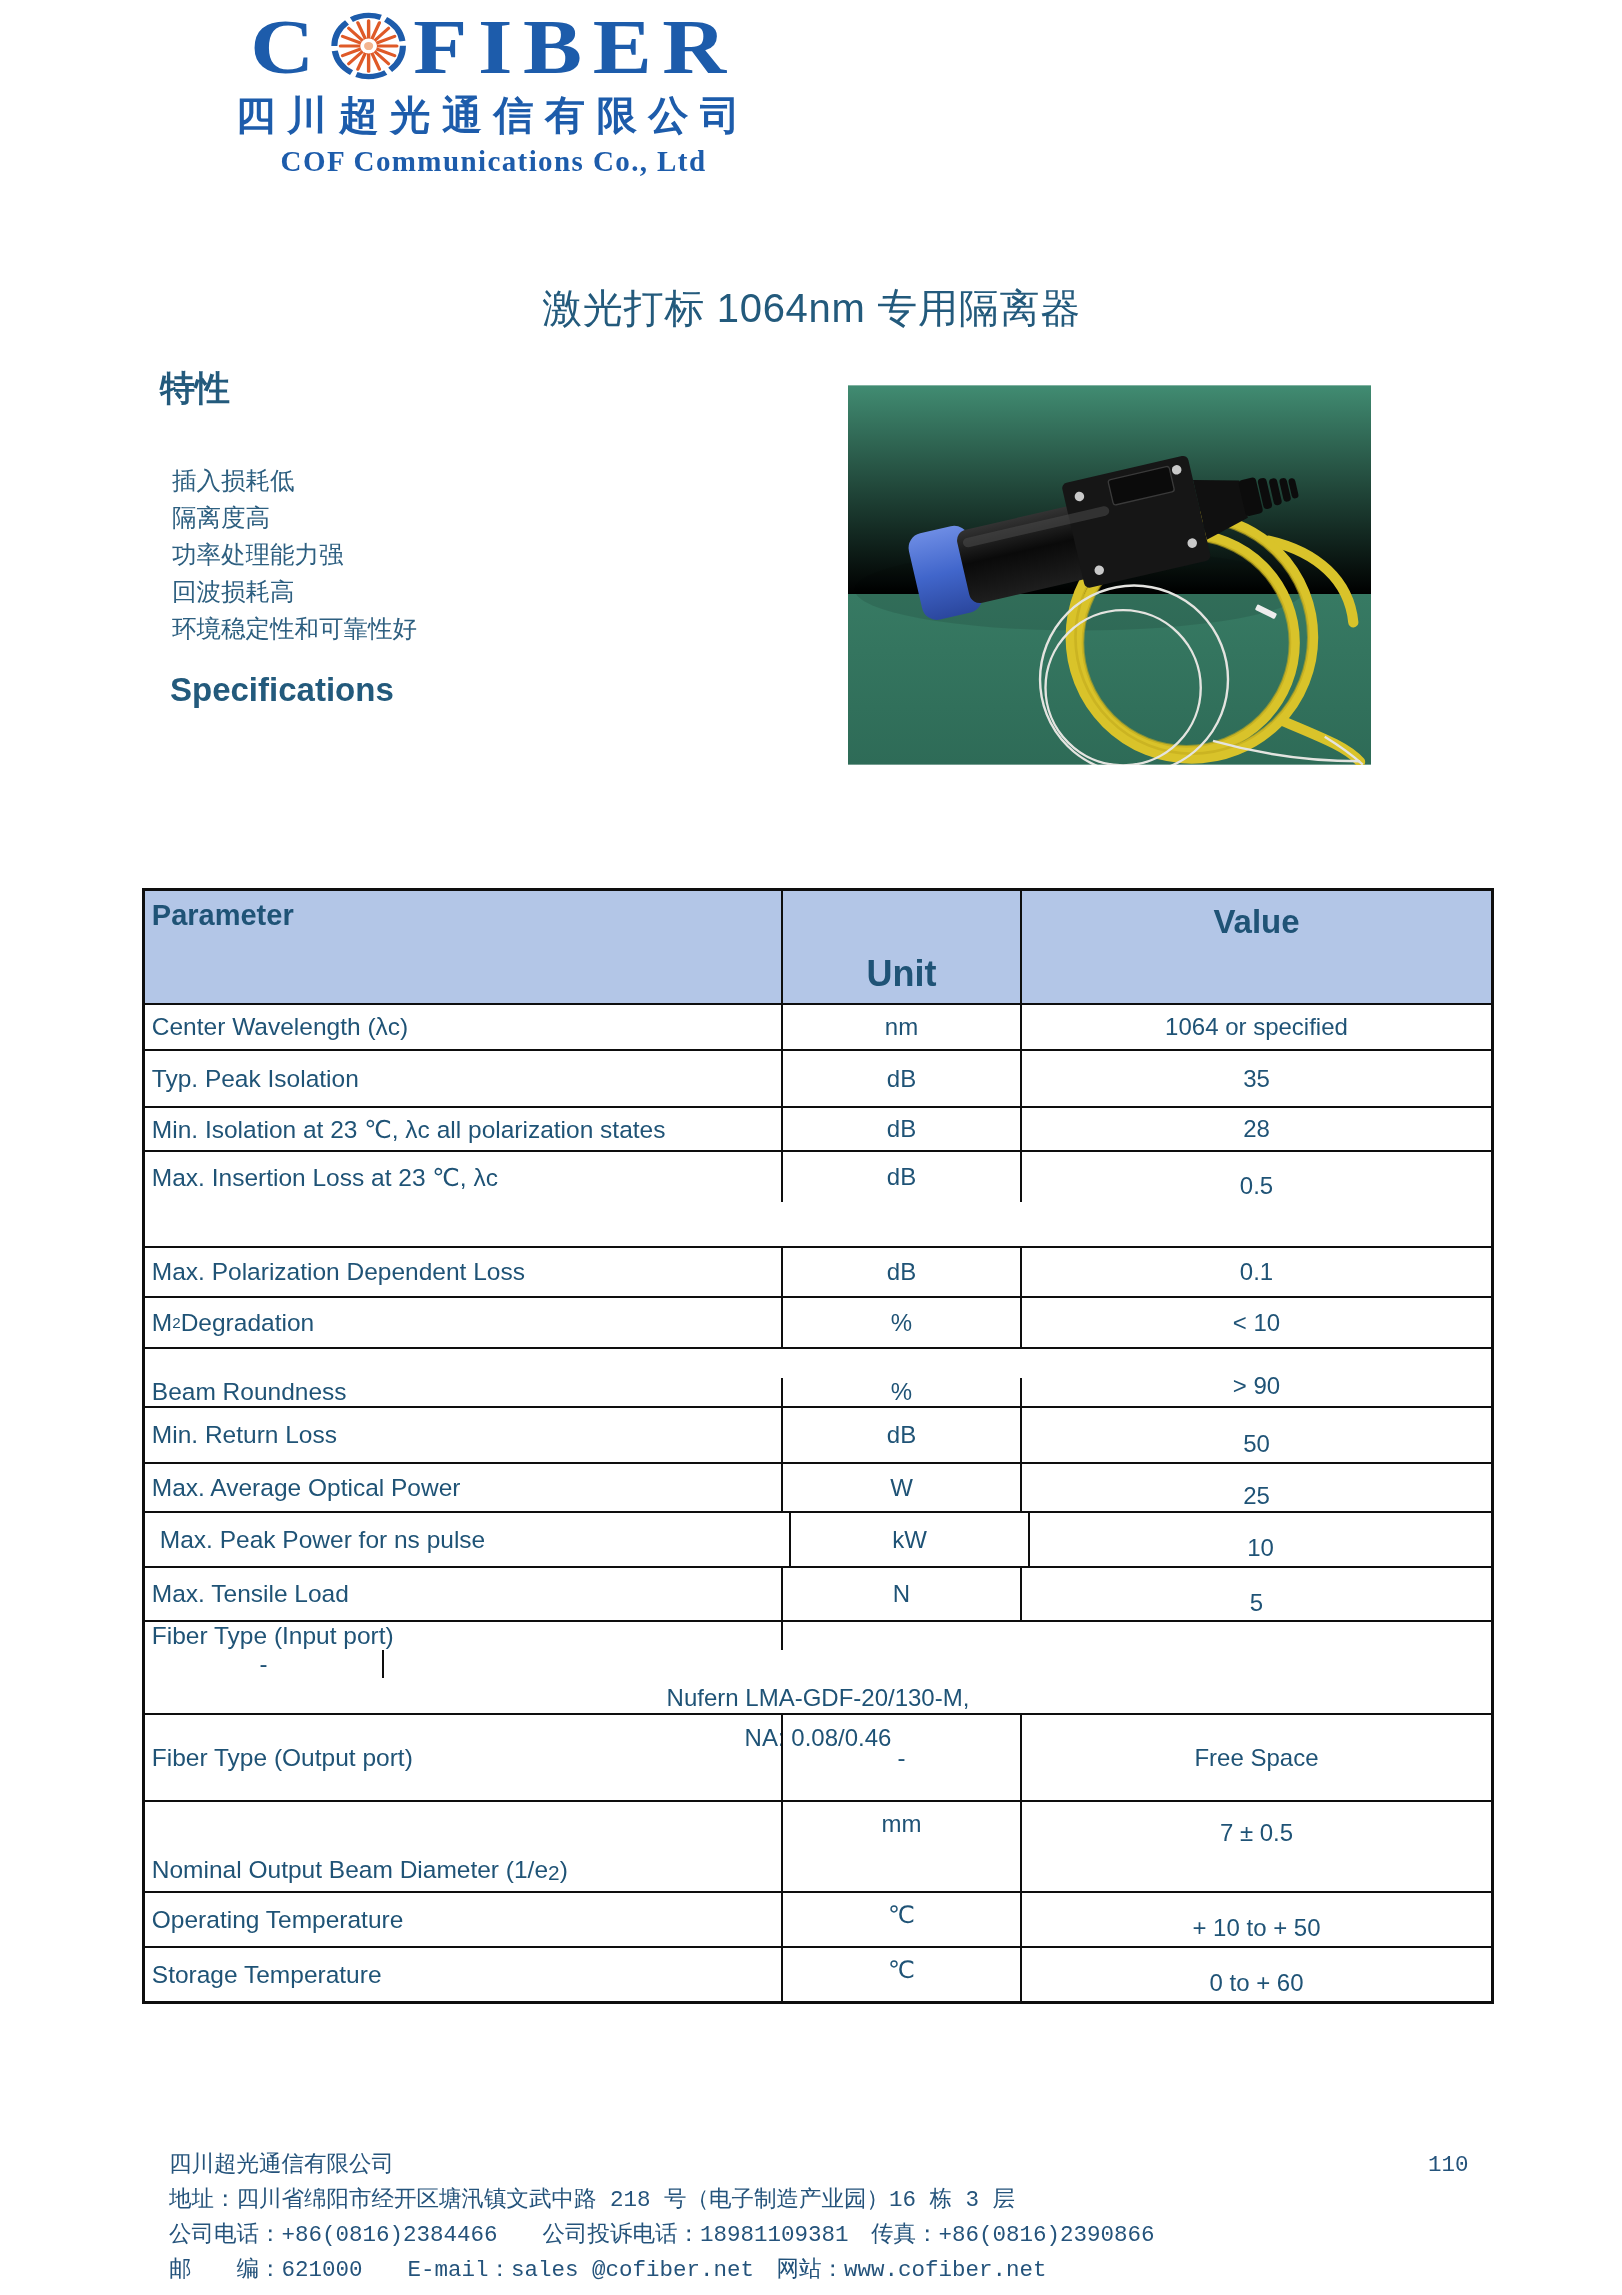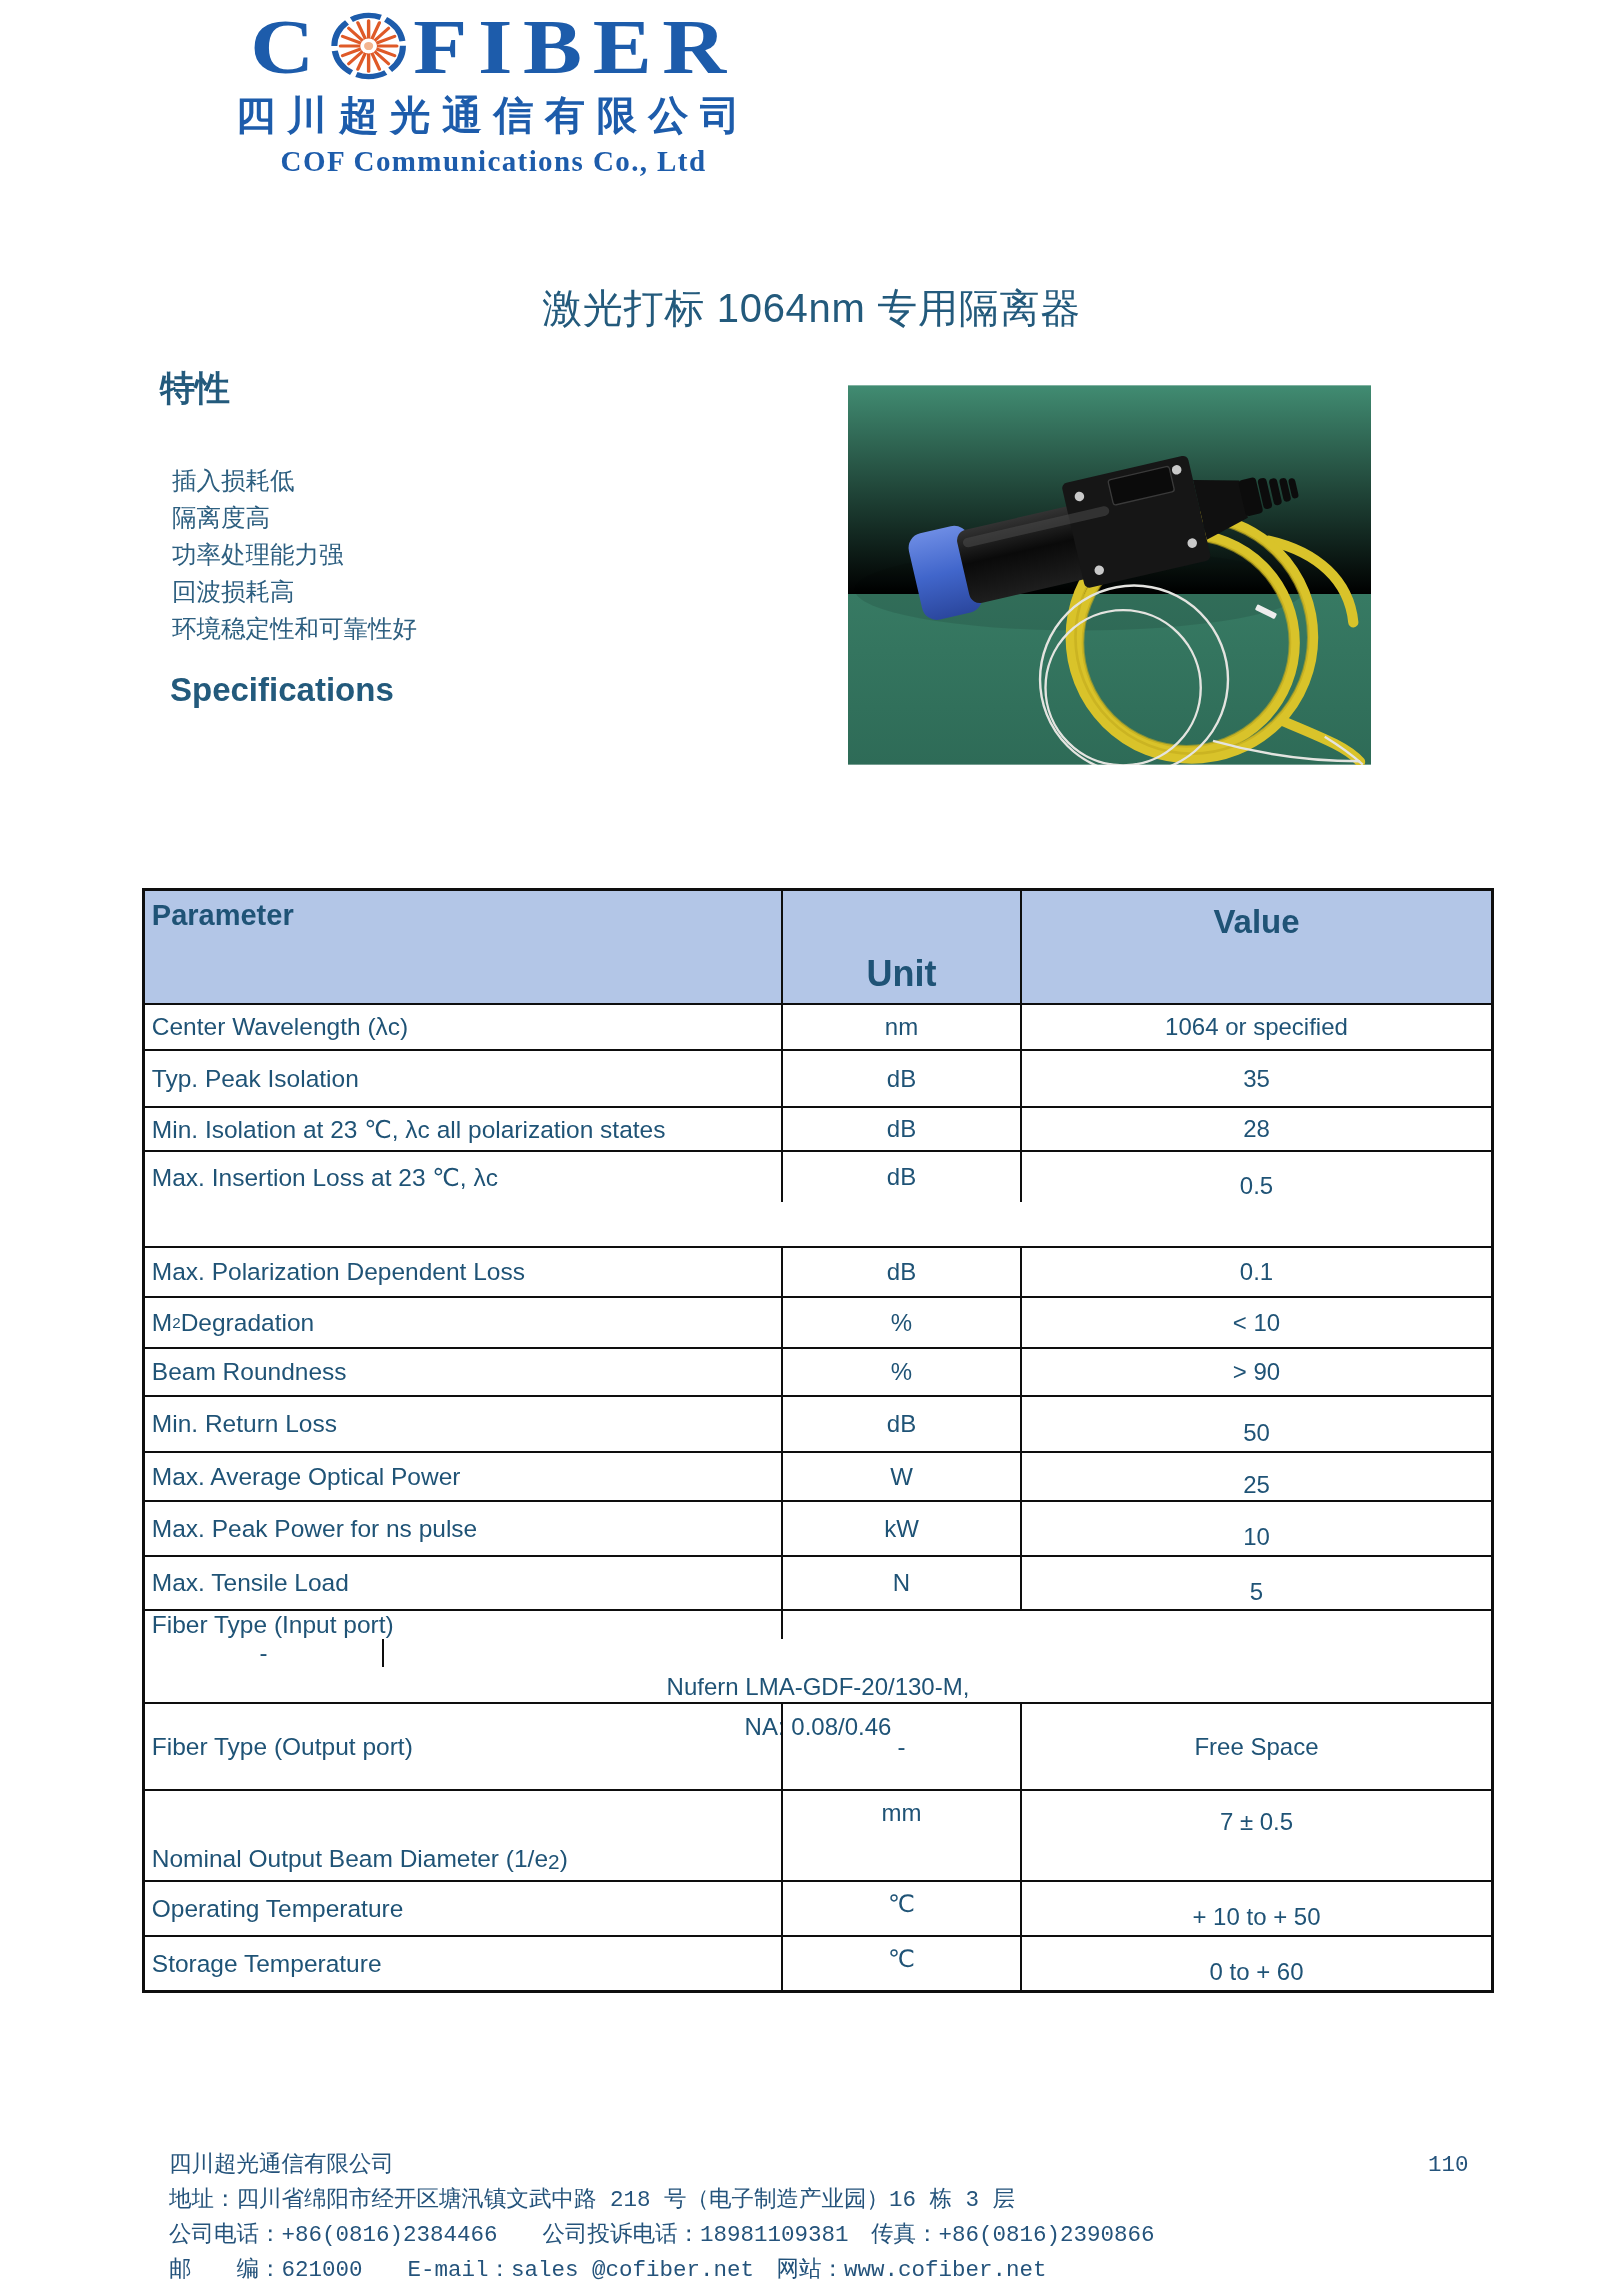--- a/index.html
+++ b/index.html
@@ -238,21 +238,21 @@
           <sup class="s">2</sup>
           <span> Degradation</span>
         </div>
         <div class="cell c-unit">
           <span>%</span>
         </div>
         <div class="cell c-value">
           <div>&lt; 10</div>
         </div>
       </div>
-      <div class="trow" style="height: 48px;">
+      <div class="trow" style="height: 59px; align-items: flex-end;">
         <div class="cell c-param">
           <span>Beam Roundness</span>
         </div>
         <div class="cell c-unit">
           <span>%</span>
         </div>
         <div class="cell c-value">
           <div>&gt; 90</div>
         </div>
       </div>
@@ -271,21 +271,21 @@
         <div class="cell c-param">
           <span>Max. Average Optical Power</span>
         </div>
         <div class="cell c-unit">
           <span>W</span>
         </div>
         <div class="cell c-value">
           <div>25</div>
         </div>
       </div>
-      <div class="trow v-low" style="height: 55px;">
+      <div class="trow v-low" style="height: 55px; padding-left: 8px;">
         <div class="cell c-param">
           <span>Max. Peak Power for ns pulse</span>
         </div>
         <div class="cell c-unit">
           <span>kW</span>
         </div>
         <div class="cell c-value">
           <div>10</div>
         </div>
       </div>

